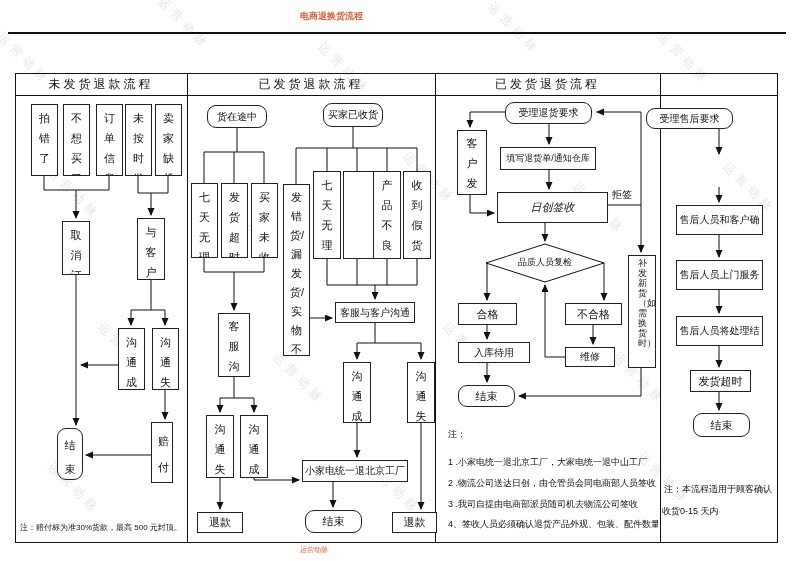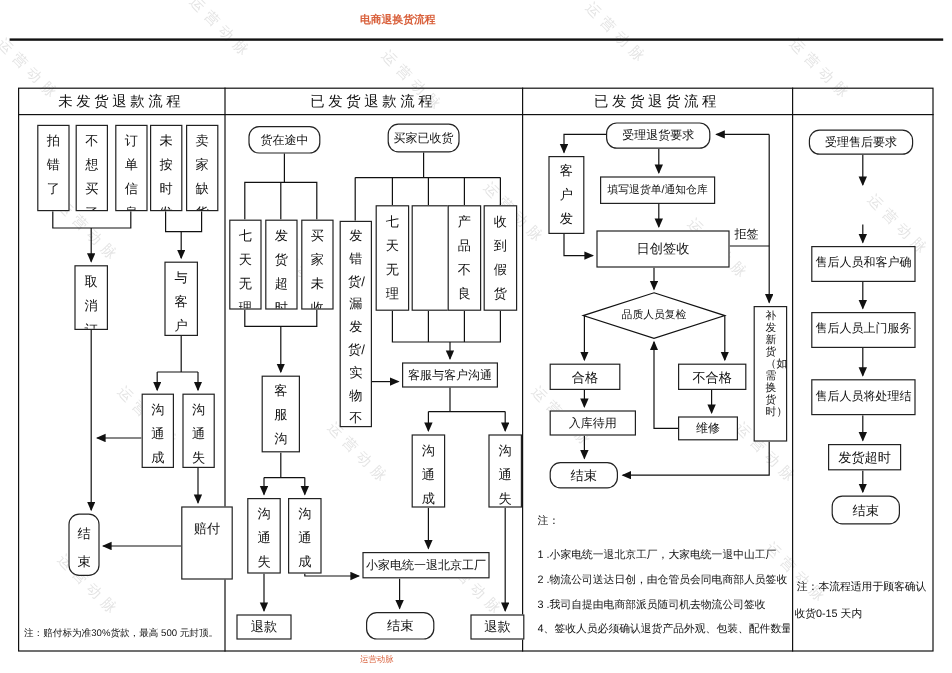--- a/index.html
+++ b/index.html
@@ -128,21 +128,21 @@
   <div class="b vb" style="left:31px;top:104px;width:27px;height:72px;">拍错了</div>
   <div class="b vb" style="left:63px;top:104px;width:27px;height:72px;">不想买了</div>
   <div class="b vb" style="left:96px;top:104px;width:27px;height:72px;">订单信息</div>
   <div class="b vb" style="left:125px;top:104px;width:27px;height:72px;">未按时发货</div>
   <div class="b vb" style="left:155px;top:104px;width:27px;height:72px;">卖家缺货</div>
   <div class="b vb" style="left:62px;top:221px;width:28px;height:54px;">取消订单</div>
   <div class="b vb" style="left:137px;top:218px;width:28px;height:62px;">与客户沟通</div>
   <div class="b vb" style="left:118px;top:328px;width:27px;height:62px;">沟通成功</div>
   <div class="b vb" style="left:152px;top:328px;width:27px;height:62px;">沟通失败</div>
   <div class="b vb rd" style="left:57px;top:428px;width:26px;height:52px;line-height:24px;padding-top:4px;">结束</div>
-  <div class="b vb" style="left:151px;top:422px;width:43px;height:61px;line-height:26px;padding-top:5px;">赔付</div>
+  <div class="b vb" style="left:151px;top:422px;width:22px;height:61px;line-height:26px;padding-top:5px;">赔付</div>
   <div class="note" style="left:20px;top:522px;width:164px;font-size:8px;">注：赔付标为准30%货款，最高 500 元封顶。</div>
 
   <div class="b hb rd" style="left:207px;top:105px;width:60px;height:23px;font-size:10px;">货在途中</div>
   <div class="b hb rd" style="left:323px;top:103px;width:60px;height:24px;font-size:10px;">买家已收货</div>
   <div class="b vb" style="left:191px;top:183px;width:27px;height:75px;">七天无理由</div>
   <div class="b vb" style="left:221px;top:183px;width:27px;height:75px;">发货超时</div>
   <div class="b vb" style="left:251px;top:183px;width:27px;height:75px;">买家未收货</div>
   <div class="b vb" style="left:283px;top:184px;width:27px;height:172px;line-height:19px;">发错货/漏发货/实物不符</div>
   <div class="b vb" style="left:313px;top:171px;width:28px;height:88px;">七天无理由</div>
   <div class="b vb" style="left:343px;top:171px;width:28px;height:88px;padding-left:35px;">发票问题</div>
@@ -155,36 +155,36 @@
   <div class="b vb" style="left:206px;top:415px;width:28px;height:63px;">沟通失败</div>
   <div class="b vb" style="left:240px;top:415px;width:28px;height:63px;">沟通成功</div>
   <div class="b hb" style="left:302px;top:460px;width:106px;height:22px;font-size:10px;">小家电统一退北京工厂</div>
   <div class="b hb" style="left:197px;top:512px;width:46px;height:21px;">退款</div>
   <div class="b hb rd" style="left:305px;top:510px;width:57px;height:23px;">结束</div>
   <div class="b hb" style="left:392px;top:512px;width:45px;height:21px;">退款</div>
 
   <div class="b hb rd" style="left:505px;top:102px;width:87px;height:22px;font-size:10px;">受理退货要求</div>
   <div class="b vb" style="left:457px;top:130px;width:30px;height:65px;padding:2px 8px 0;">客户发货</div>
   <div class="b hb" style="left:500px;top:147px;width:96px;height:23px;font-size:9px;">填写退货单/通知仓库</div>
-  <div class="b hb" style="left:497px;top:192px;width:111px;height:31px;">日创签收</div>
+  <div class="b hb" style="left:497px;top:192px;width:111px;height:31px;font-style:italic;">日创签收</div>
   <div class="freetxt" style="left:612px;top:188px;">拒签</div>
   <div class="freetxt" style="left:486px;top:256px;width:118px;text-align:center;font-size:9px;">品质人员复检</div>
   <div class="b hb" style="left:458px;top:303px;width:59px;height:22px;">合格</div>
   <div class="b hb" style="left:565px;top:303px;width:57px;height:22px;">不合格</div>
   <div class="b hb" style="left:458px;top:342px;width:72px;height:21px;font-size:10px;">入库待用</div>
   <div class="b hb" style="left:565px;top:347px;width:50px;height:20px;font-size:10px;">维修</div>
   <div class="b vb" style="left:628px;top:255px;width:28px;height:113px;font-size:9px;line-height:10px;padding:2px 9px 0;">补发新货（如需换货时）</div>
   <div class="b hb rd" style="left:458px;top:385px;width:57px;height:22px;">结束</div>
   <div class="note" style="left:448px;top:428px;">注：</div>
   <div class="note" style="left:448px;top:456px;width:210px;">1 .小家电统一退北京工厂，大家电统一退中山工厂</div>
   <div class="note" style="left:448px;top:477px;width:210px;">2 .物流公司送达日创，由仓管员会同电商部人员签收</div>
   <div class="note" style="left:448px;top:498px;width:210px;">3 .我司自提由电商部派员随司机去物流公司签收</div>
   <div class="note" style="left:448px;top:518px;width:210px;">4、签收人员必须确认退货产品外观、包装、配件数量，并拍照或</div>
 
-  <div class="b hb rd" style="left:674px;top:108px;width:87px;height:21px;font-size:10px;">受理售后要求</div>
+  <div class="b hb rd" style="left:646px;top:108px;width:87px;height:21px;font-size:10px;">受理售后要求</div>
   <div class="b clip" style="left:676px;top:205px;width:87px;height:30px;">售后人员和客户确认</div>
   <div class="b clip" style="left:676px;top:260px;width:87px;height:30px;">售后人员上门服务</div>
   <div class="b clip" style="left:676px;top:316px;width:87px;height:30px;">售后人员将处理结果</div>
   <div class="b hb" style="left:690px;top:370px;width:61px;height:22px;">发货超时</div>
   <div class="b hb rd" style="left:693px;top:413px;width:57px;height:24px;">结束</div>
   <div class="note" style="left:664px;top:483px;width:112px;font-family:Liberation Serif, serif;">注：本流程适用于顾客确认</div>
   <div class="note" style="left:662px;top:505px;width:112px;">收货0-15 天内</div>
 
   <div class="redtxt" style="left:300px;top:545px;width:192px;font-size:7px;">运营动脉</div>
 </div>

